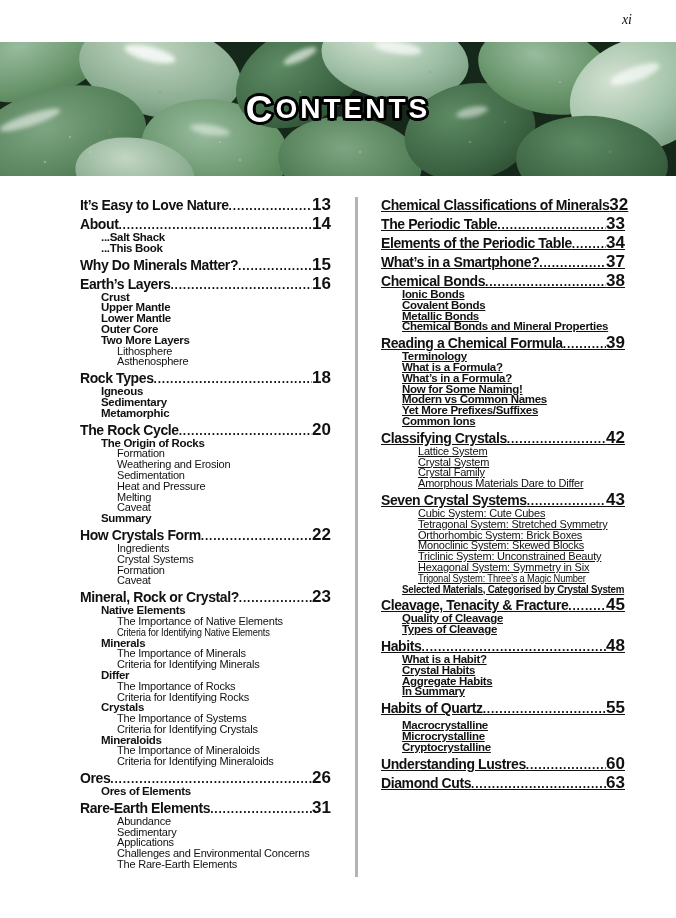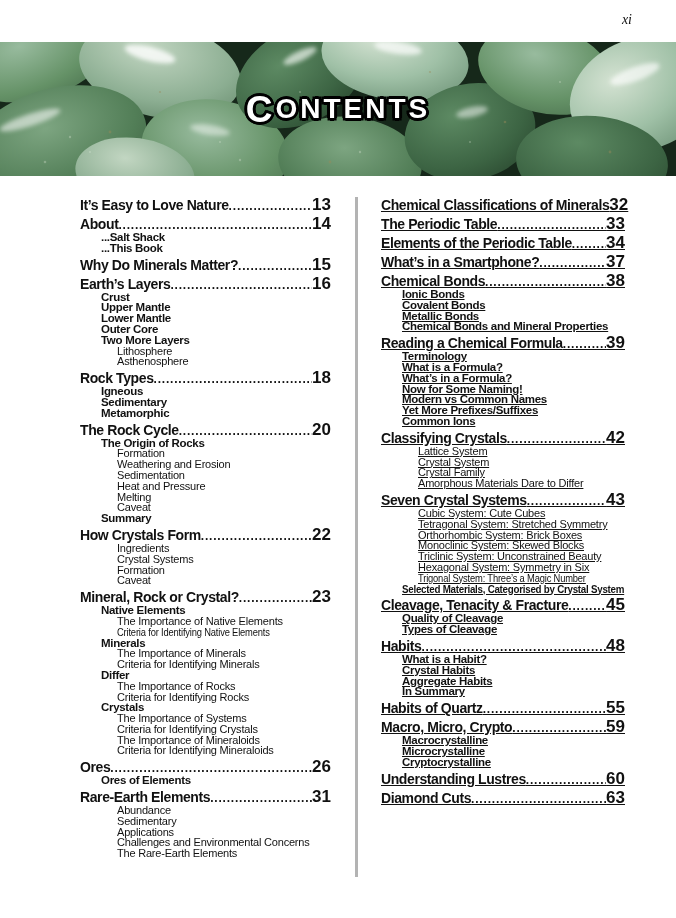--- a/index.html
+++ b/index.html
@@ -215,20 +215,21 @@
         <div class="it l2 squeeze">Criteria for Identifying Native Elements</div>
         <div class="it l1">Minerals</div>
         <div class="it l2">The Importance of Minerals</div>
         <div class="it l2">Criteria for Identifying Minerals</div>
         <div class="it l1">Differ</div>
         <div class="it l2">The Importance of Rocks</div>
         <div class="it l2">Criteria for Identifying Rocks</div>
         <div class="it l1">Crystals</div>
         <div class="it l2">The Importance of Systems</div>
         <div class="it l2">Criteria for Identifying Crystals</div>
+        <div class="it l1">Mineraloids</div>
         <div class="it l2">The Importance of Mineraloids</div>
         <div class="it l2">Criteria for Identifying Mineraloids</div>
       </div>
       <div class="sec">
         <div class="row">
           <span class="t">Ores</span>
           <span class="dots"></span>
           <span class="pg">26</span>
         </div>
         <div class="it l1">Ores of Elements</div>
@@ -347,25 +348,20 @@
         <div class="it l1">In Summary</div>
       </div>
       <div class="sec">
         <div class="row">
           <span class="t">Habits of Quartz</span>
           <span class="dots"></span>
           <span class="pg">55</span>
         </div>
       </div>
       <div class="sec">
-        <div class="row">
-          <span class="t">Macro, Micro, Crypto</span>
-          <span class="dots"></span>
-          <span class="pg">59</span>
-        </div>
         <div class="it l1">Macrocrystalline</div>
         <div class="it l1">Microcrystalline</div>
         <div class="it l1">Cryptocrystalline</div>
       </div>
       <div class="sec">
         <div class="row">
           <span class="t">Understanding Lustres</span>
           <span class="dots"></span>
           <span class="pg">60</span>
         </div>

